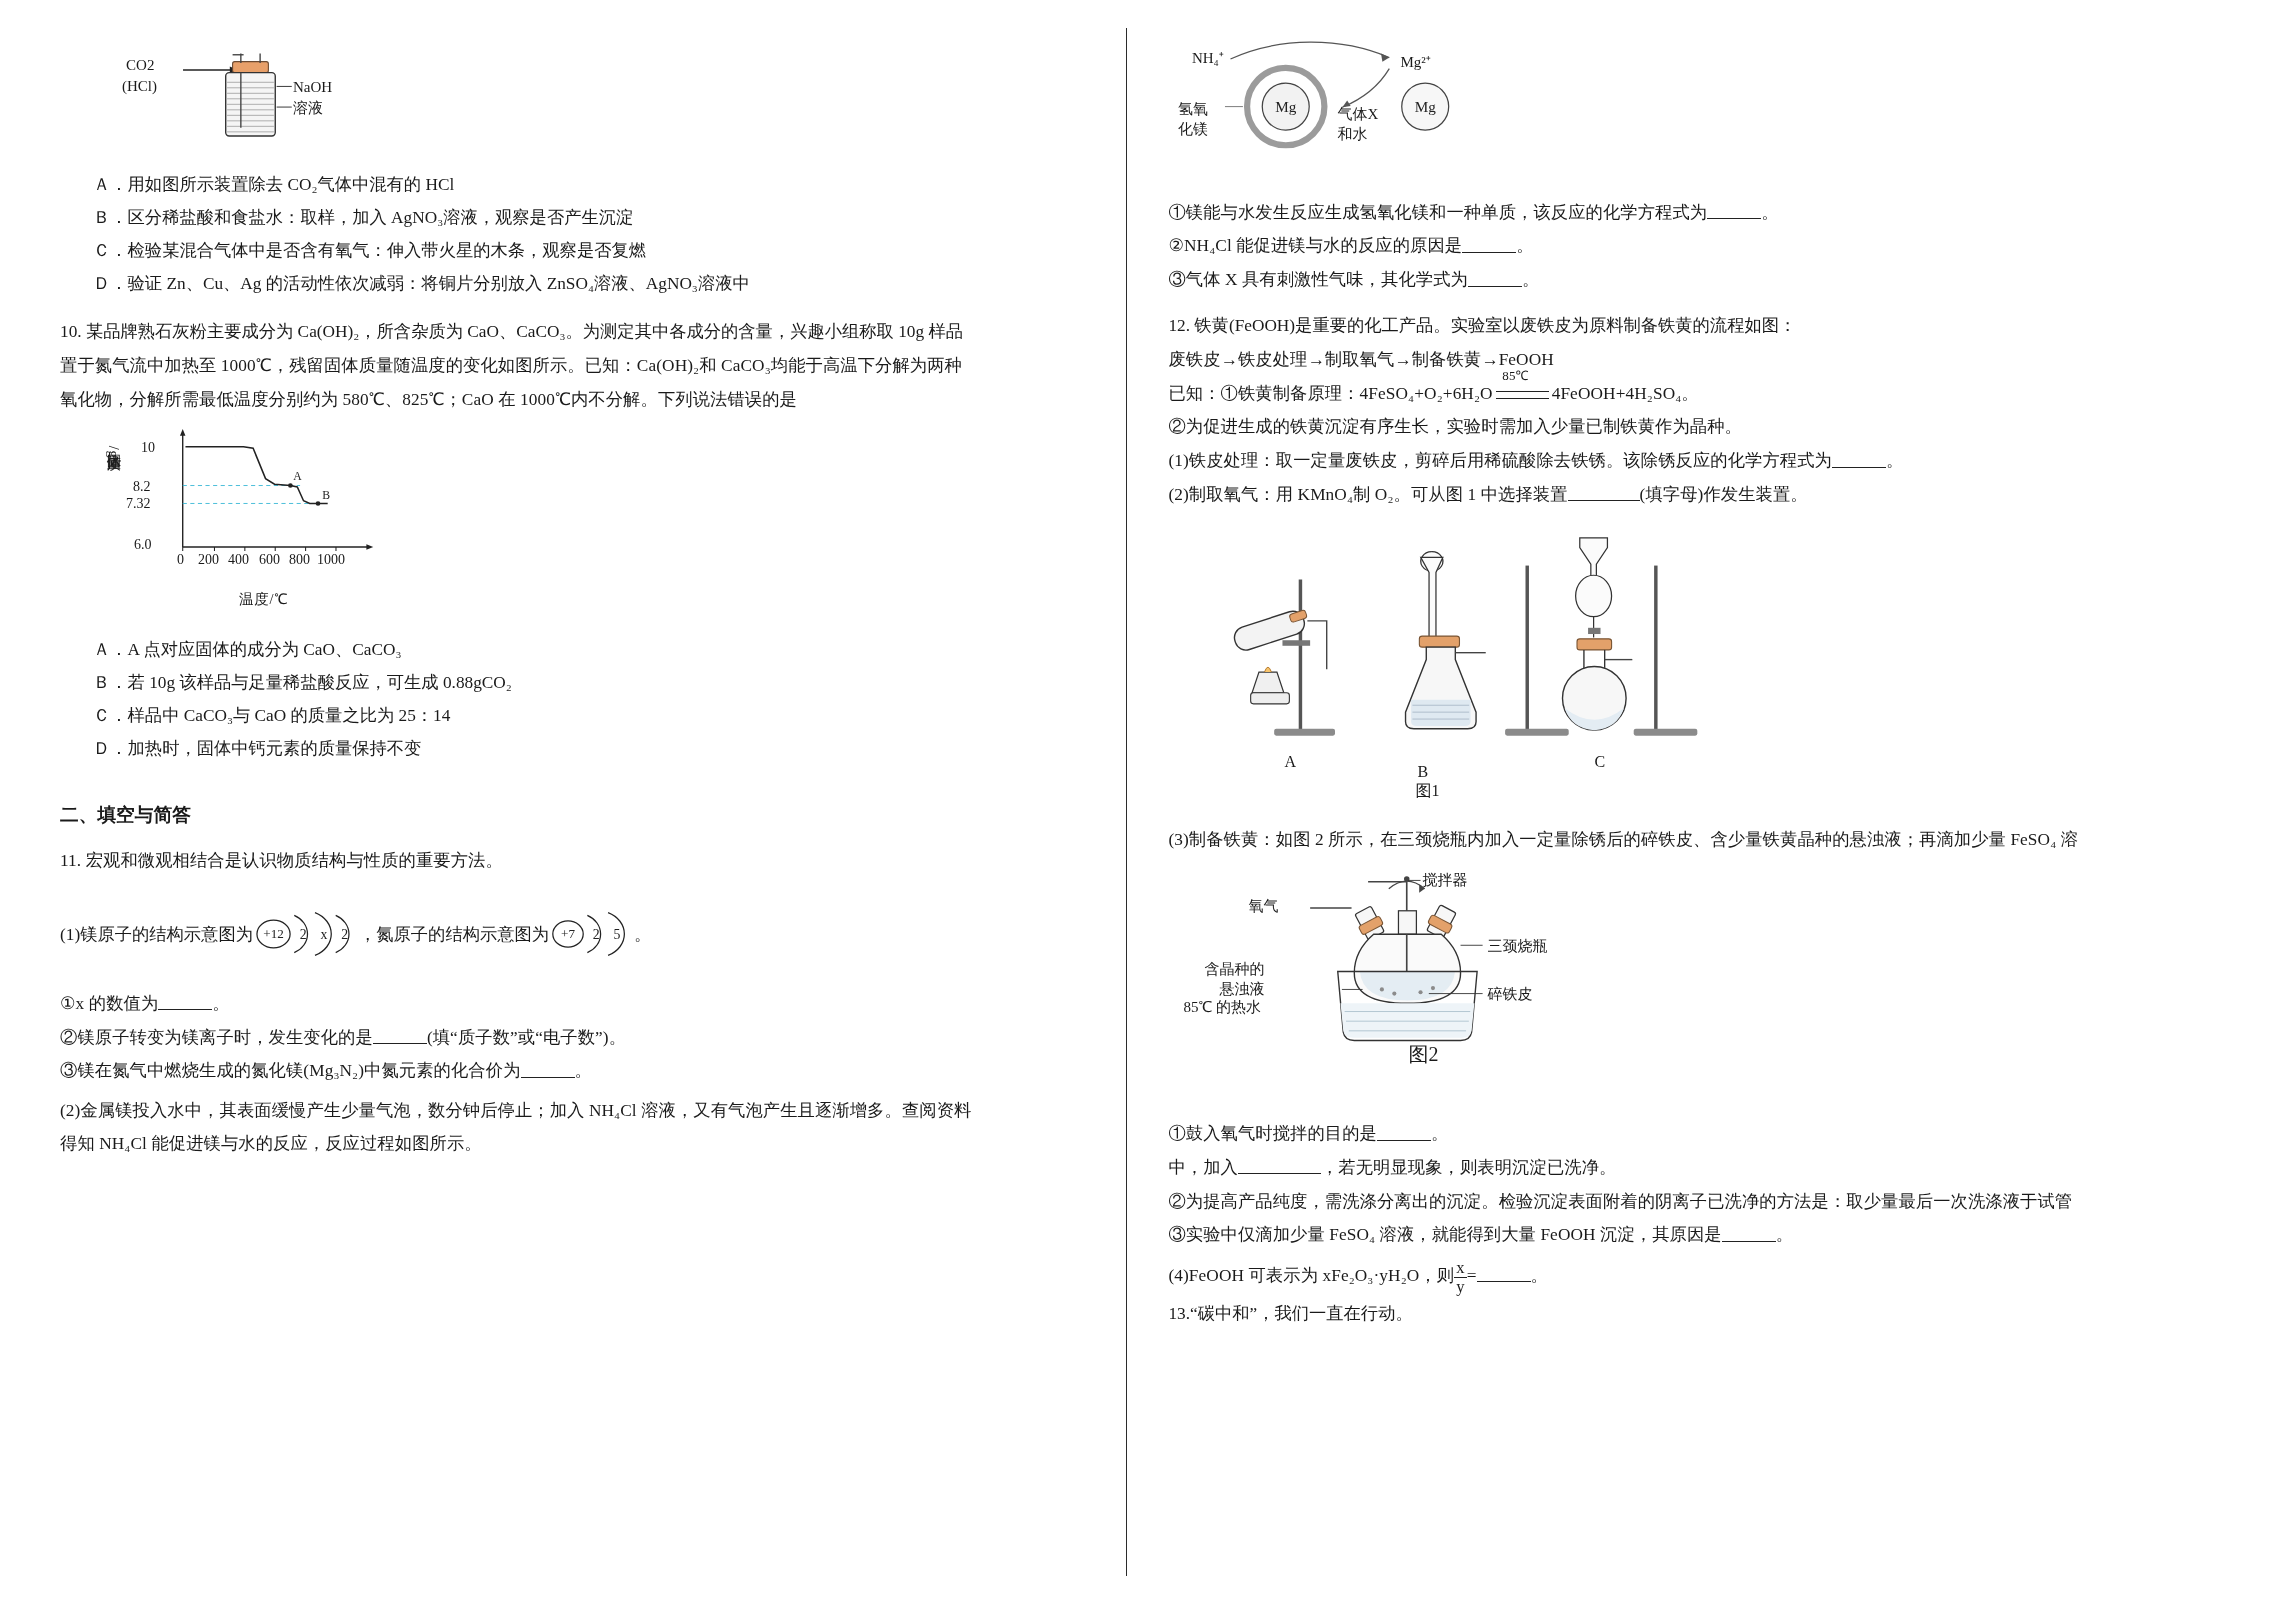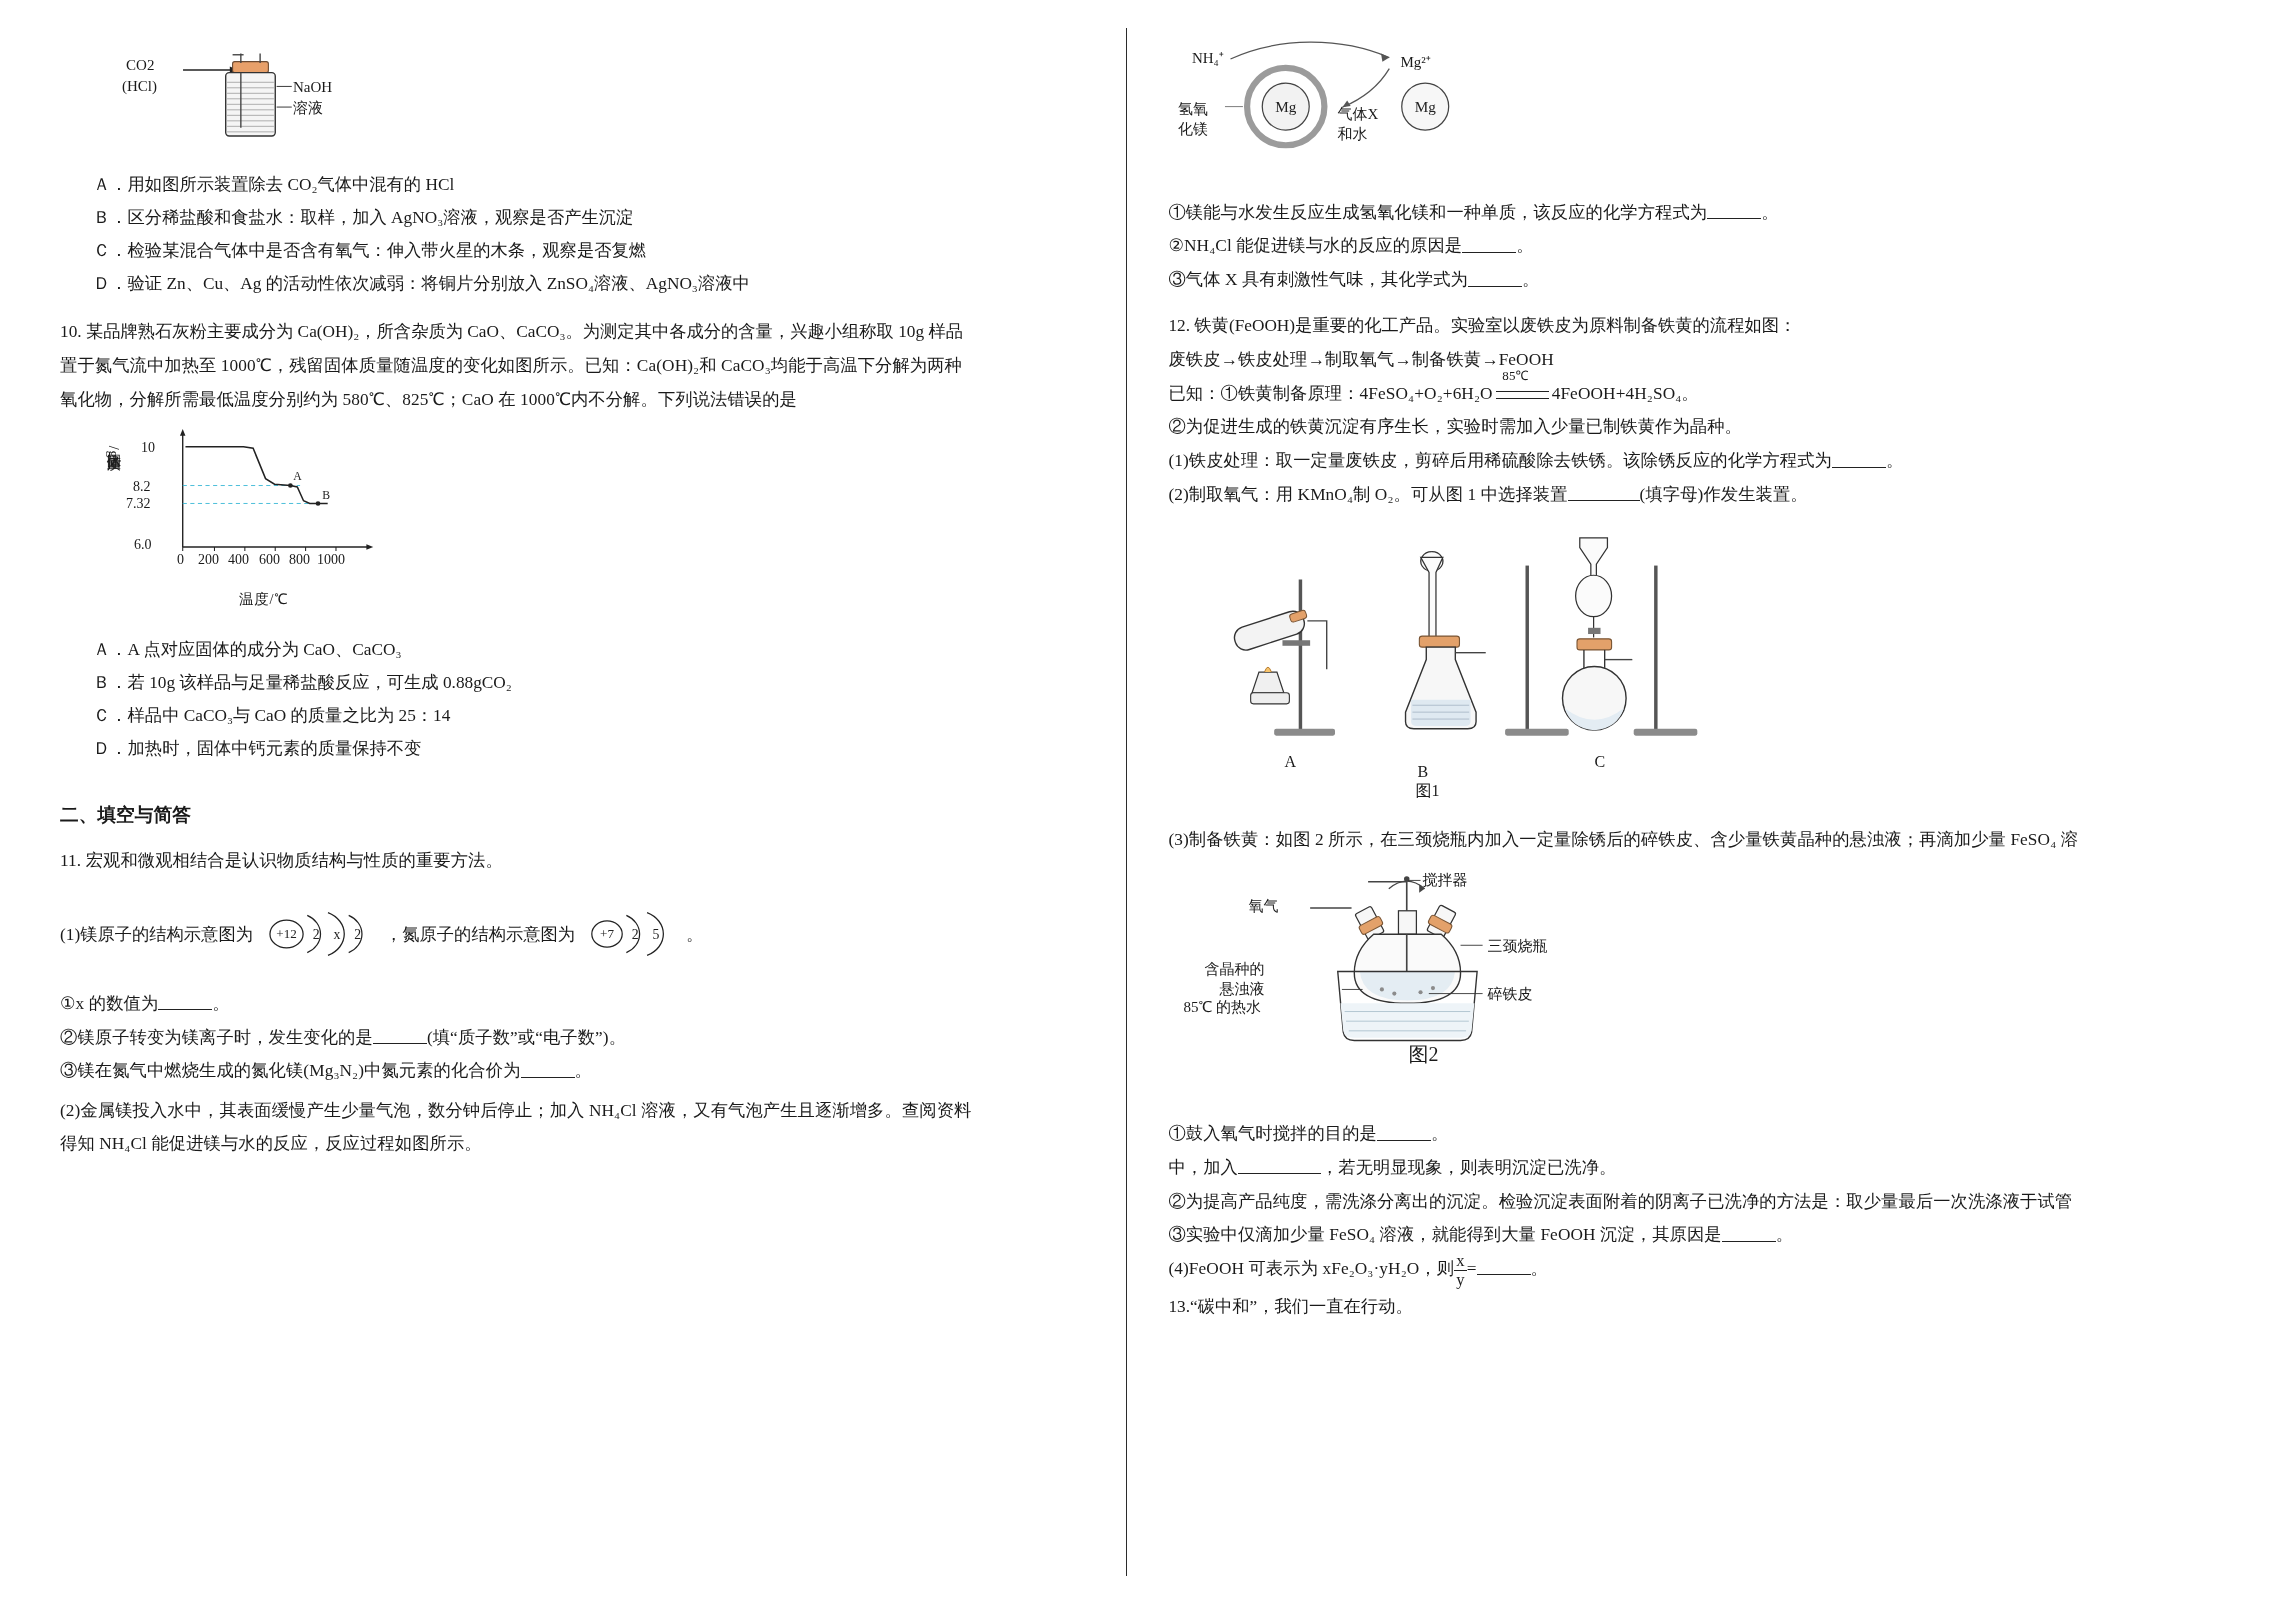--- a/index.html
+++ b/index.html
@@ -33,21 +33,21 @@
   .fig-wash{position:relative;height:117px;margin:0 0 11px 62px;}
   .fig-wash .lbl{position:absolute;font-size:15px;line-height:1.25;}
 
   
   .fig-graph{position:relative;width:387px;height:180px;margin:9.7px 0 7px 48px;}
   .axis-y-label{position:absolute;left:-4.1px;top:16.6px;font-size:14.5px;writing-mode:vertical-rl;text-orientation:mixed;letter-spacing:0.7px;}
   .axis-x-label{position:absolute;left:159px;bottom:-23.5px;font-size:14.5px;letter-spacing:0.7px;}
   .tickval{position:absolute;font-size:14px;}
 
   
-  .atom-row{display:flex;align-items:center;font-size:17.3px;margin:18px 0 15px 0;gap:14px;flex-wrap:wrap;}
+  .atom-row{display:flex;align-items:center;font-size:17.3px;margin:18px 0 15px 0;gap:1px;flex-wrap:wrap;}
   .atom{position:relative;width:104px;height:76px;display:inline-block;vertical-align:middle;}
 
   
   .fig-mg{position:relative;height:145px;margin:0 0 9.7px 0;}
   .fig-mg .lbl{position:absolute;font-size:15px;line-height:1.3;}
 
   
   .fig-app{position:relative;height:276px;margin:12.4px 0 4.1px 0;}
   .fig-app .lbl{position:absolute;font-size:16px;}
 
@@ -395,20 +395,20 @@
     <div class="txt" style="margin-top:21px;">
       <span>①鼓入氧气时搅拌的目的是</span><span class="blank"></span><span>。</span>
     </div>
     <div class="txt">
       <span>中，加入</span><span class="blank" style="min-width:83px;"></span><span>，若无明显现象，则表明沉淀已洗净。</span>
     </div>
     <div class="txt">②为提高产品纯度，需洗涤分离出的沉淀。检验沉淀表面附着的阴离子已洗净的方法是：取少量最后一次洗涤液于试管</div>
     <div class="txt">
       <span>③实验中仅滴加少量 FeSO₄ 溶液，就能得到大量 FeOOH 沉淀，其原因是</span><span class="blank"></span><span>。</span>
     </div>
-    <div class="txt" style="">
+    <div class="txt" style="margin-top:7px;">
       <span>(4)FeOOH 可表示为 xFe₂O₃·yH₂O，则</span><span class="frac"><span class="num">x</span><span class="den">y</span></span><span>=</span><span class="blank"></span><span>。</span>
     </div>
 
     <div class="qnum" style="margin-top:2px;">13.“碳中和”，我们一直在行动。</div>
   </div>
 </div>
 
 
 </body></html>

